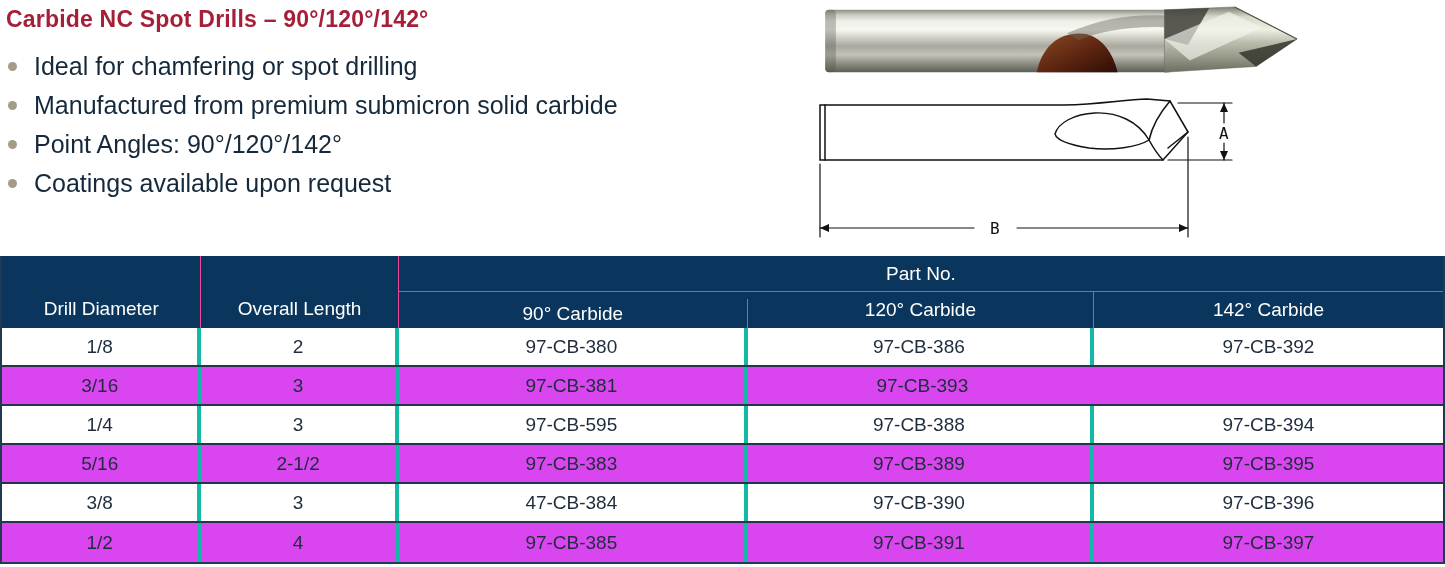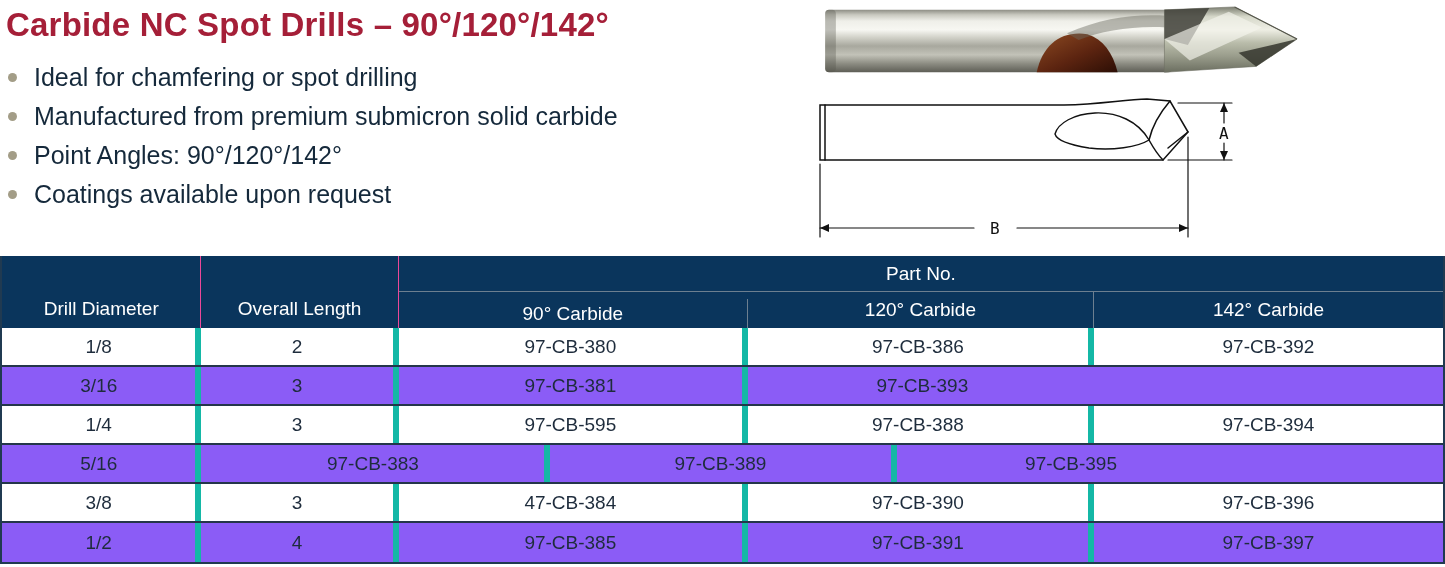--- a/index.html
+++ b/index.html
@@ -7,21 +7,21 @@
     width:1445px;height:567px;position:relative;overflow:hidden;
     background:#ffffff;
     font-family:"Liberation Sans", sans-serif;
     -webkit-font-smoothing:antialiased;
   }
 
   
   .intro{position:absolute;left:6px;top:0;width:800px;}
   .page-title{
     margin:6px 0 14px 0;
-    font-size:33px;font-weight:bold;letter-spacing:.2px;
+    font-size:23px;font-weight:bold;letter-spacing:.2px;
     color:#a51f38;
   }
   .bullets{list-style:none;margin:0;padding:0;}
   .bullets li{
     display:flex;align-items:baseline;
     font-size:25px;line-height:39px;color:#15293b;font-weight:500;
   }
   .dot{
     flex:0 0 auto;width:9px;height:9px;border-radius:50%;
     background:#a39d87;margin:0 17px 0 2px;align-self:center;
@@ -49,24 +49,24 @@
   .hd-partno{grid-column:3/6;grid-row:1;border-bottom:1px solid #6c7f90;}
   .hd-angle{grid-row:2;border-right:1px solid #6c7f90;}
   .hd.last{border-right:none;}
 
   .tbody .t-row{
     display:flex;height:39px;box-sizing:border-box;
     border-bottom:2px solid #24364a;
     color:#1e2c3c;font-weight:500;
   }
   .tbody .t-row:last-child{border-bottom:none;}
-  .t-row.alt{background:#8b5cf6;}
+  .t-row.alt{background:#d946ef;}
   .td{
     display:flex;justify-content:center;align-items:center;
-    box-sizing:border-box;border-right:6px solid #14b8a6;
+    box-sizing:border-box;border-right:4px solid #14b8a6;
   }
   .td.last{border-right:none;}
   .col-dd {flex:0 0 13.84%;}
   .col-ol {flex:0 0 13.70%;}
   .col-90 {flex:0 0 24.22%;}
   .col-120{flex:0 0 24.02%;}
   .col-142{flex:0 0 24.22%;}
 </style>
 </head>
 <body>
@@ -196,20 +196,21 @@
     </div>
     <div class="t-row">
       <div class="td col-dd">1/4</div>
       <div class="td col-ol">3</div>
       <div class="td col-90">97-CB-595</div>
       <div class="td col-120">97-CB-388</div>
       <div class="td col-142 last">97-CB-394</div>
     </div>
     <div class="t-row alt">
       <div class="td col-dd">5/16</div>
+      <div class="td col-ol">2-1/2</div>
       <div class="td col-90">97-CB-383</div>
       <div class="td col-120">97-CB-389</div>
       <div class="td col-142 last">97-CB-395</div>
     </div>
     <div class="t-row">
       <div class="td col-dd">3/8</div>
       <div class="td col-ol">3</div>
       <div class="td col-90">47-CB-384</div>
       <div class="td col-120">97-CB-390</div>
       <div class="td col-142 last">97-CB-396</div>

